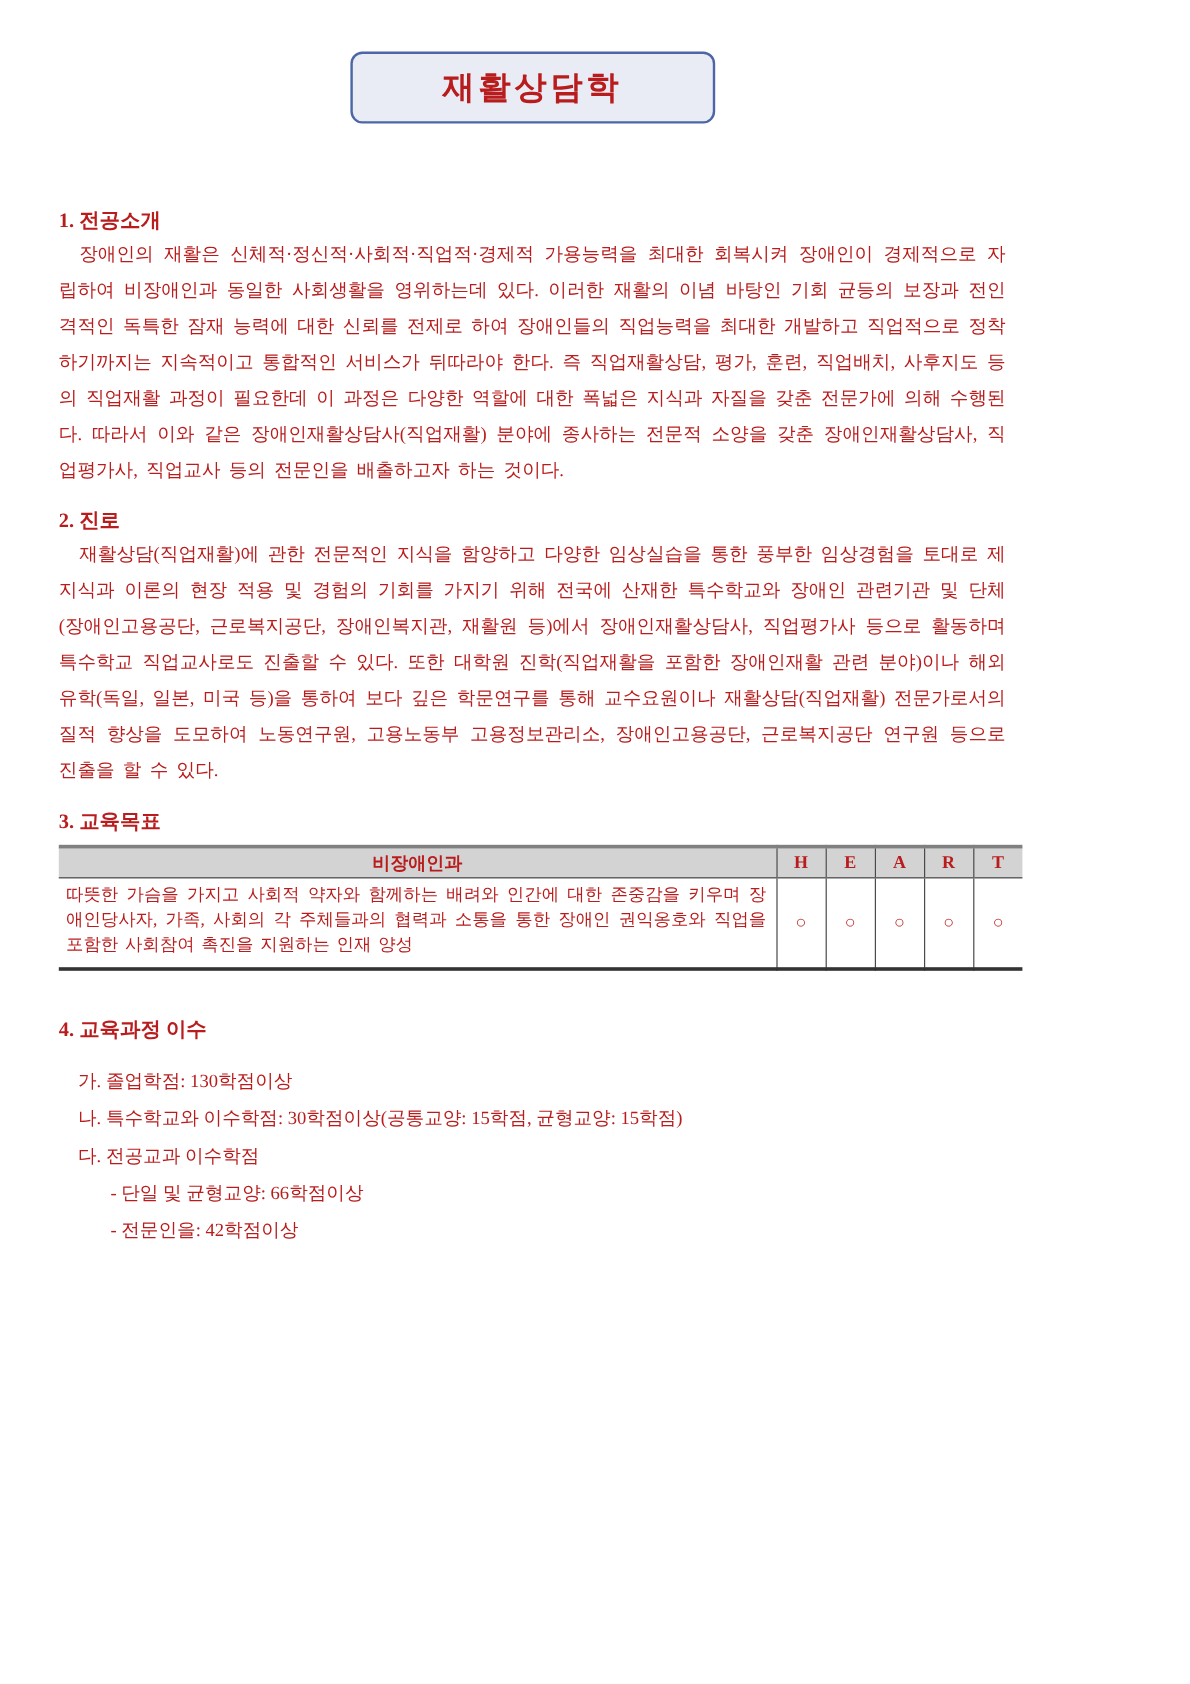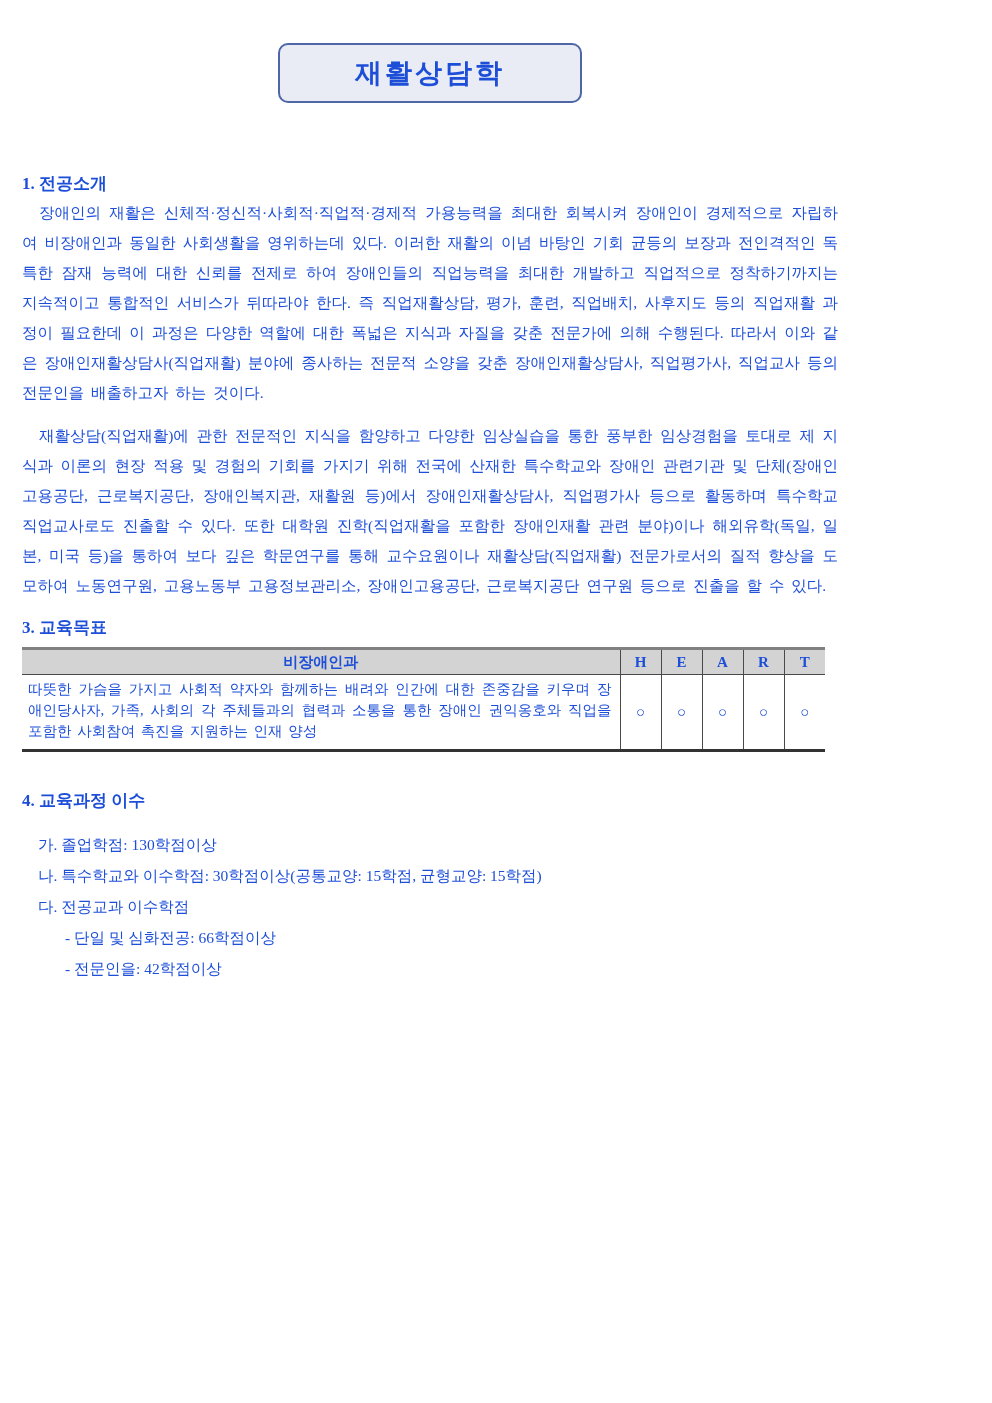--- a/index.html
+++ b/index.html
@@ -1,23 +1,23 @@
 <!DOCTYPE html>
 <html lang="ko"><head>
 <meta charset="utf-8">
 <style>
   html, body { margin: 0; padding: 0; background: #ffffff; }
   .page {
     position: relative;
     width: 880px;
     height: 1403px;
     box-sizing: border-box;
-    padding: 43px 42px 0 22px;
+    padding: 43px 42px 0 49px;
     background: #ffffff;
-    color: #1d4ed8;
+    color: #b91c1c;
     font-family: "Liberation Serif", "DejaVu Serif", serif;
     overflow: hidden;
   }
 
   
   .title-box {
     width: 300px;
     height: 56px;
     margin: 0 auto;
     background: #e9ecf5;
@@ -110,20 +110,21 @@
   <div class="title-box">
     <span class="title-text">재활상담학</span>
   </div>
 
   <section class="s1">
     <h2 class="sec-heading">1. 전공소개</h2>
     <p class="body-text">장애인의 재활은 신체적·정신적·사회적·직업적·경제적 가용능력을 최대한 회복시켜 장애인이 경제적으로 자립하여 비장애인과 동일한 사회생활을 영위하는데 있다. 이러한 재활의 이념 바탕인 기회 균등의 보장과 전인격적인 독특한 잠재 능력에 대한 신뢰를 전제로 하여 장애인들의 직업능력을 최대한 개발하고 직업적으로 정착하기까지는 지속적이고 통합적인 서비스가 뒤따라야 한다. 즉 직업재활상담, 평가, 훈련, 직업배치, 사후지도 등의 직업재활 과정이 필요한데 이 과정은 다양한 역할에 대한 폭넓은 지식과 자질을 갖춘 전문가에 의해 수행된다. 따라서 이와 같은 장애인재활상담사(직업재활) 분야에 종사하는 전문적 소양을 갖춘 장애인재활상담사, 직업평가사, 직업교사 등의 전문인을 배출하고자 하는 것이다.</p>
   </section>
 
   <section class="s2">
+    <h2 class="sec-heading">2. 진로</h2>
     <p class="body-text">재활상담(직업재활)에 관한 전문적인 지식을 함양하고 다양한 임상실습을 통한 풍부한 임상경험을 토대로 제 지식과 이론의 현장 적용 및 경험의 기회를 가지기 위해 전국에 산재한 특수학교와 장애인 관련기관 및 단체(장애인고용공단, 근로복지공단, 장애인복지관, 재활원 등)에서 장애인재활상담사, 직업평가사 등으로 활동하며 특수학교 직업교사로도 진출할 수 있다. 또한 대학원 진학(직업재활을 포함한 장애인재활 관련 분야)이나 해외유학(독일, 일본, 미국 등)을 통하여 보다 깊은 학문연구를 통해 교수요원이나 재활상담(직업재활) 전문가로서의 질적 향상을 도모하여 노동연구원, 고용노동부 고용정보관리소, 장애인고용공단, 근로복지공단 연구원 등으로 진출을 할 수 있다.</p>
   </section>
 
   <section class="s3">
     <h2 class="sec-heading">3. 교육목표</h2>
     <table class="goals-table">
       <colgroup>
         <col class="col-goal">
         <col class="col-letter">
         <col class="col-letter">
@@ -153,18 +154,18 @@
       </tbody>
     </table>
   </section>
 
   <section class="s4">
     <h2 class="sec-heading">4. 교육과정 이수</h2>
     <ul class="curriculum-list">
       <li class="lv1">가. 졸업학점: 130학점이상</li>
       <li class="lv1">나. 특수학교와 이수학점: 30학점이상(공통교양: 15학점, 균형교양: 15학점)</li>
       <li class="lv1">다. 전공교과 이수학점</li>
-      <li class="lv2">- 단일 및 심화전공: 66학점이상</li>
+      <li class="lv2">- 단일 및 균형교양: 66학점이상</li>
       <li class="lv2">- 전문인을: 42학점이상</li>
     </ul>
   </section>
 
 </div>
 
 </body></html>

